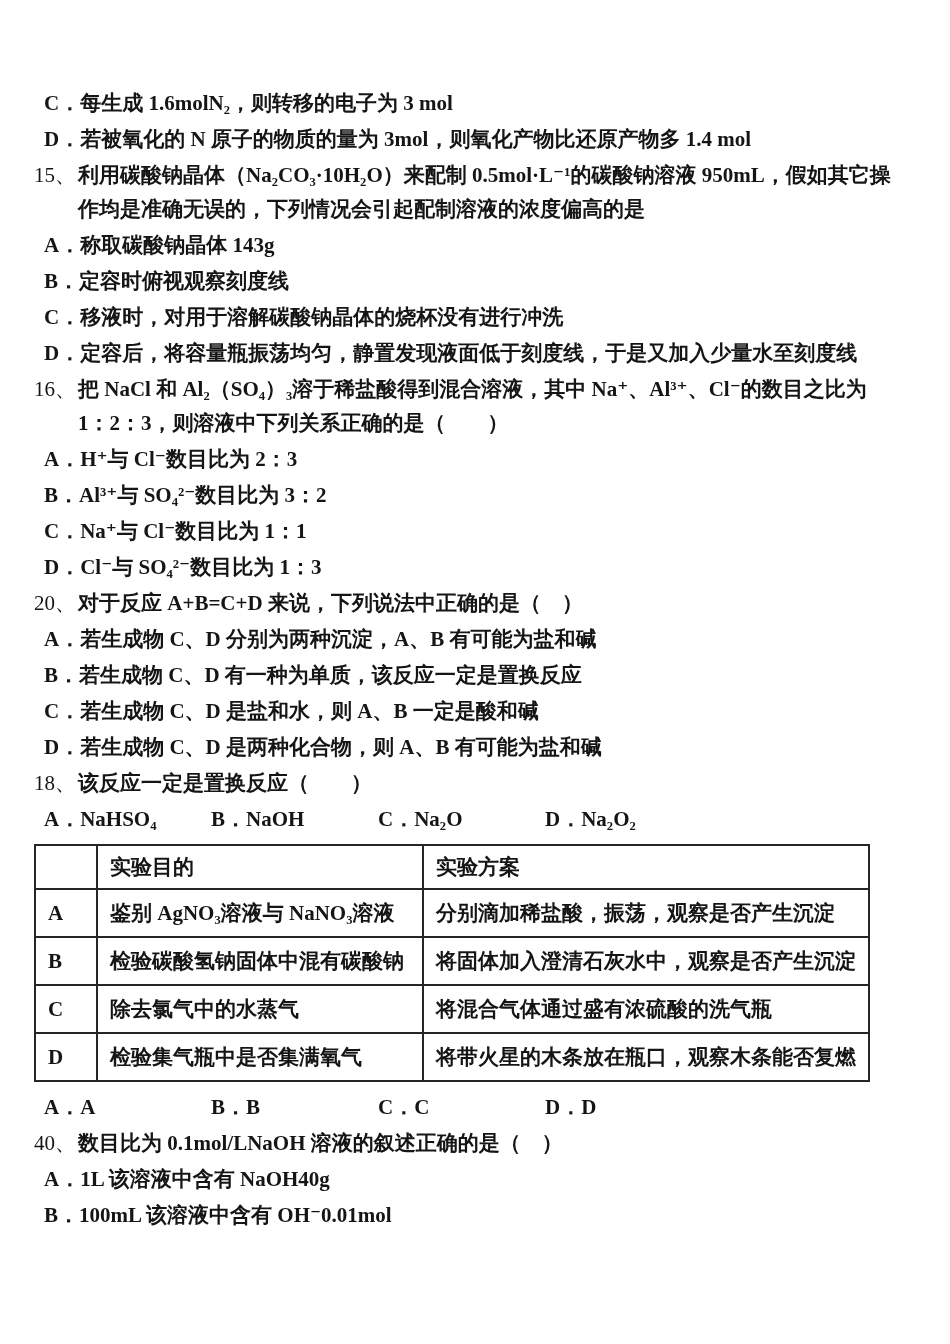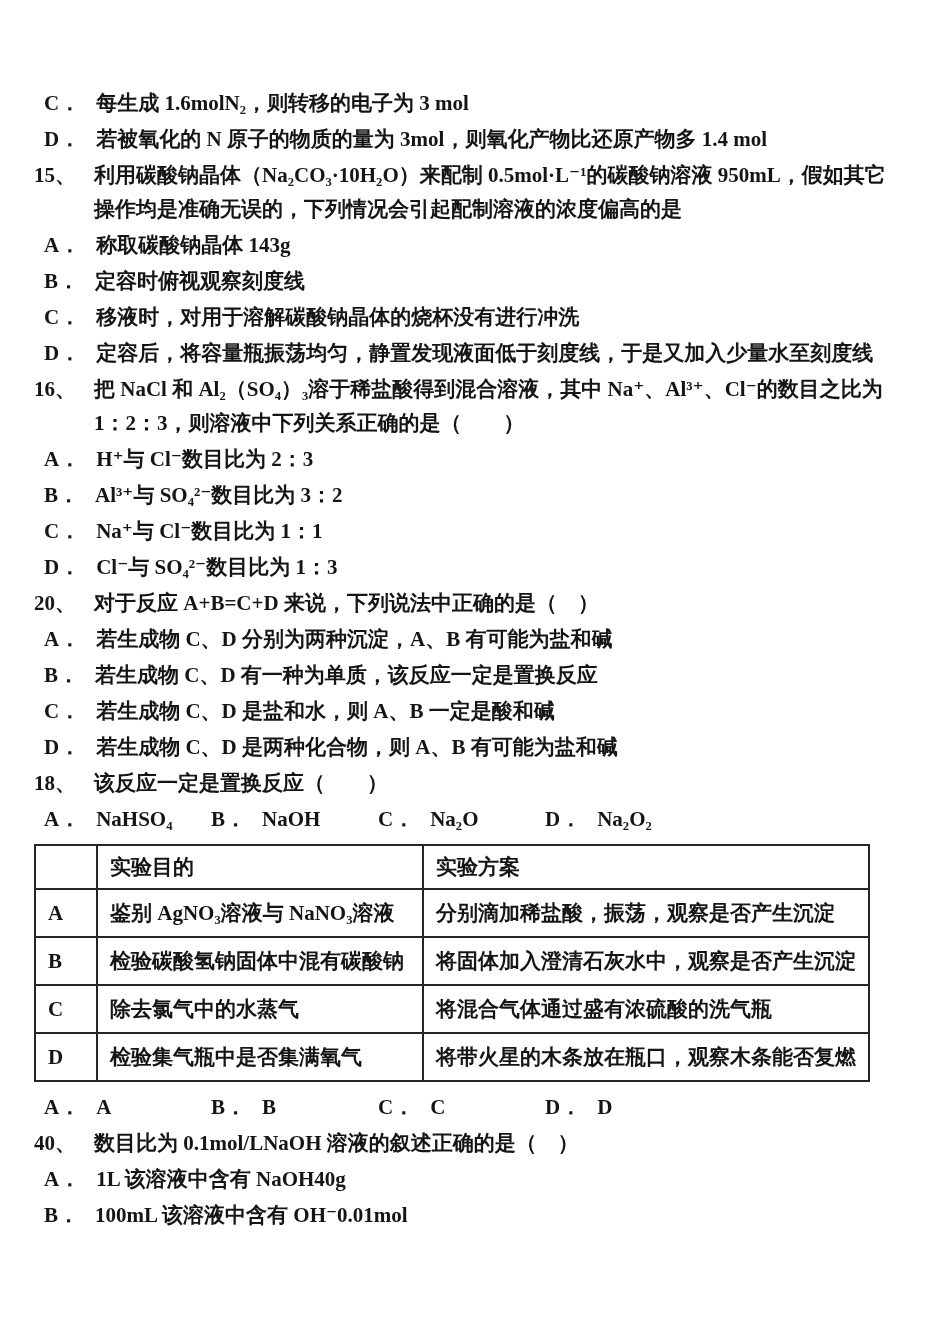--- a/index.html
+++ b/index.html
@@ -11,25 +11,25 @@
     background: #ffffff;
     padding: 86px 48px 0 34px;
     overflow: hidden;
     font-family: "Liberation Serif", "DejaVu Serif", serif;
     color: #151515;
     font-size: 21px;
     font-weight: 700;
   }
   .line { line-height: 34px; margin-bottom: 2px; }
   .stem { display: flex; align-items: flex-start; }
-  .qnum { flex: 0 0 auto; min-width: 44px; font-weight: 700; white-space: nowrap; }
-  .stem-text { flex: 1 1 auto; margin-left: 16px; }
+  .qnum { flex: 0 0 auto; min-width: 44px; font-weight: 400; white-space: nowrap; }
+  .stem-text { flex: 1 1 auto; }
   .option { display: flex; align-items: flex-start; padding-left: 10px; }
   .olabel { flex: 0 0 auto; min-width: 33px; font-weight: 700; }
-  .otext { flex: 1 1 auto; margin-left: 16px; }
+  .otext { flex: 1 1 auto; }
   .options-row { display: flex; padding-left: 10px; }
   .opt-cell { width: 167px; display: flex; }
   .opt-cell:last-child { width: auto; }
   table.exp {
     border-collapse: collapse;
     width: 836px;
     margin: 8px 0 8px 0;
     table-layout: fixed;
   }
   table.exp td {

